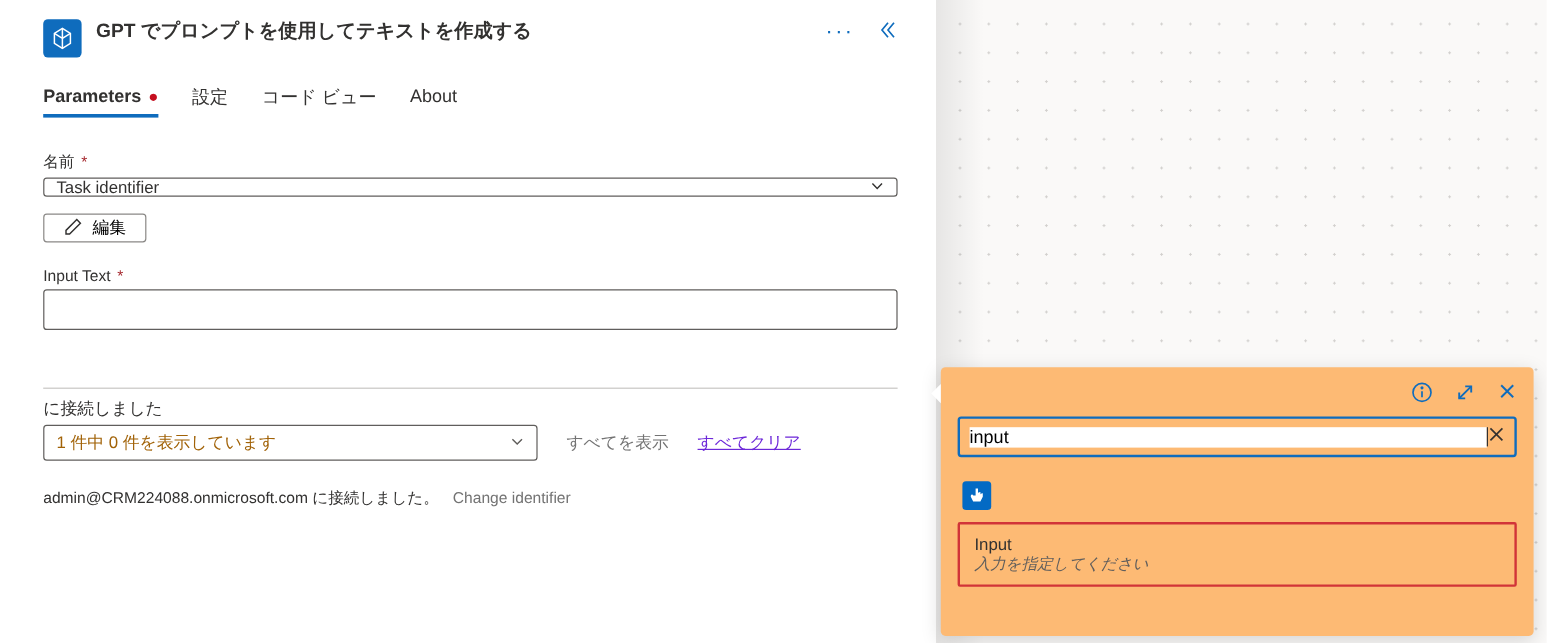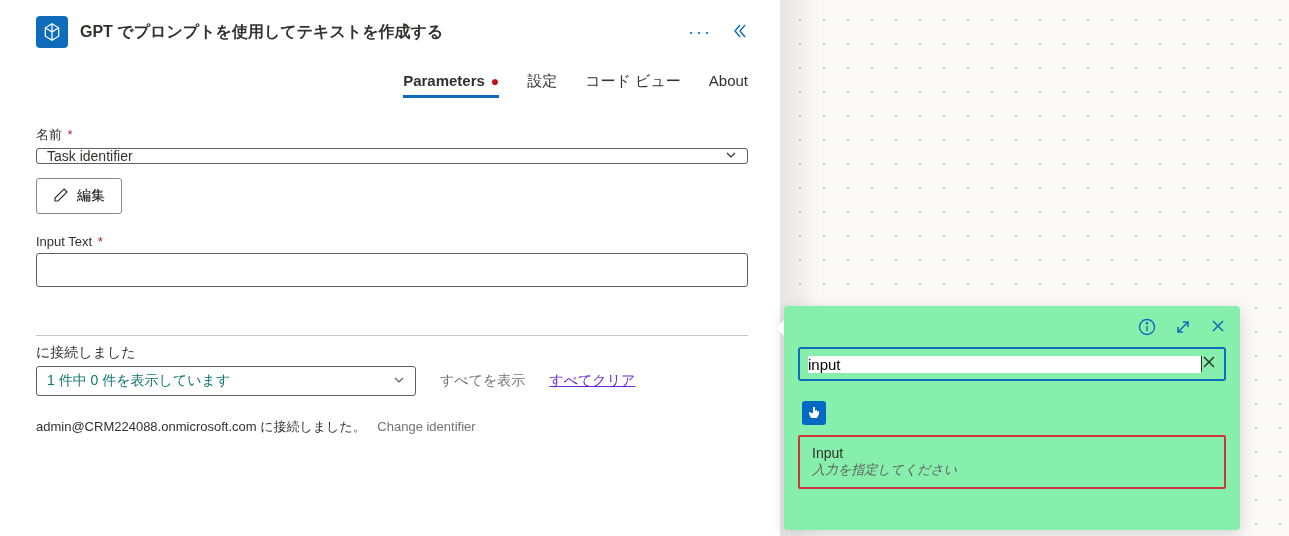--- a/index.html
+++ b/index.html
@@ -15,56 +15,56 @@
   }
   .left-panel {
     position: absolute;
     left: 0; top: 0;
     width: 780px; height: 536px;
     background: #fff;
     padding: 16px 32px 16px 36px;
   }
   .hdr {
     display: flex;
-    align-items: center;
+    align-items: flex-start;
     gap: 12px;
     margin-bottom: 24px;
   }
   .hdr-icon {
     width: 32px; height: 32px;
     background: #0f6cbd;
     border-radius: 4px;
     display: flex; align-items: center; justify-content: center;
   }
   .hdr-title { font-size: 16px; font-weight: 600; flex: 1; }
   .hdr-actions { display: flex; gap: 20px; align-items: center; }
   .more-dots { color: #0f6cbd; font-size: 18px; letter-spacing: 2px; cursor: pointer; }
   .collapse-icn { color: #0f6cbd; cursor: pointer; }
-  .tabs { display: flex; gap: 28px; border-bottom: none; margin-bottom: 28px; justify-content: flex-end; }
+  .tabs { display: flex; gap: 28px; border-bottom: none; margin-bottom: 28px; }
   .tab { padding-bottom: 6px; cursor: pointer; font-size: 15px; color: #323130; }
   .tab.active { font-weight: 700; border-bottom: 3px solid #0f6cbd; }
   .tab .dot { color: #c50f1f; font-size: 14px; margin-left: 2px; }
   .field-label { font-size: 13px; margin-bottom: 4px; }
   .req { color: #a4262c; margin-left: 2px; }
   .select-box {
     border: 1px solid #605e5c;
     border-radius: 3px;
     height: 16px;
     display: flex; align-items: center;
     padding: 0 10px;
     justify-content: space-between;
     margin-bottom: 14px;
     cursor: pointer;
     background: #fff;
   }
   .edit-btn {
     border: 1px solid #8a8886;
     border-radius: 3px;
     background: #fff;
-    height: 36px;
+    height: 24px;
     padding: 0 16px;
     display: inline-flex; align-items: center; gap: 8px;
     cursor: pointer;
     margin-bottom: 20px;
     font-size: 14px;
   }
   .text-input {
     border: 1px solid #605e5c;
     border-radius: 3px;
     height: 34px;
@@ -72,24 +72,24 @@
     padding: 0 10px;
     margin-bottom: 40px;
   }
   .adv-section { border-top: 1px solid #c8c6c4; padding-top: 8px; margin-top: 8px; }
   .adv-label { font-size: 14px; margin-bottom: 4px; }
   .adv-row { display: flex; align-items: center; gap: 24px; }
   .adv-select {
     border: 1px solid #605e5c;
     border-radius: 3px;
     height: 30px;
-    width: 380px;
+    width: 412px;
     display: flex; align-items: center; justify-content: space-between;
     padding: 0 10px;
-    color: #0f766e;
+    color: #a16207;
     cursor: pointer;
   }
   .link-blue { color: #737373; cursor: pointer; }
   .link-gray { color: #6d28d9; text-decoration: underline; }
   .conn-row { margin-top: 22px; font-size: 13px; color: #323130; }
   .conn-row .link-blue { margin-left: 8px; font-size: 13px; }
 
   .canvas-bg {
     position: absolute;
     left: 780px; top: 0;
@@ -103,22 +103,22 @@
     content: "";
     position: absolute;
     left: 0; top: 0; width: 40px; height: 100%;
     background: linear-gradient(to right, rgba(0,0,0,0.08), transparent);
     pointer-events: none;
   }
 
   .dyn-panel {
     position: absolute;
     left: 784px; top: 306px;
-    width: 456px; height: 224px;
-    background: #86efac;
+    width: 494px; height: 224px;
+    background: #fdba74;
     box-shadow: 0 4px 16px rgba(0,0,0,0.15);
     border-radius: 4px;
     padding: 12px 14px 10px 14px;
   }
   .dyn-panel::before {
     content: "";
     position: absolute;
     left: -8px; top: 14px;
     width: 0; height: 0;
     border-top: 8px solid transparent;

